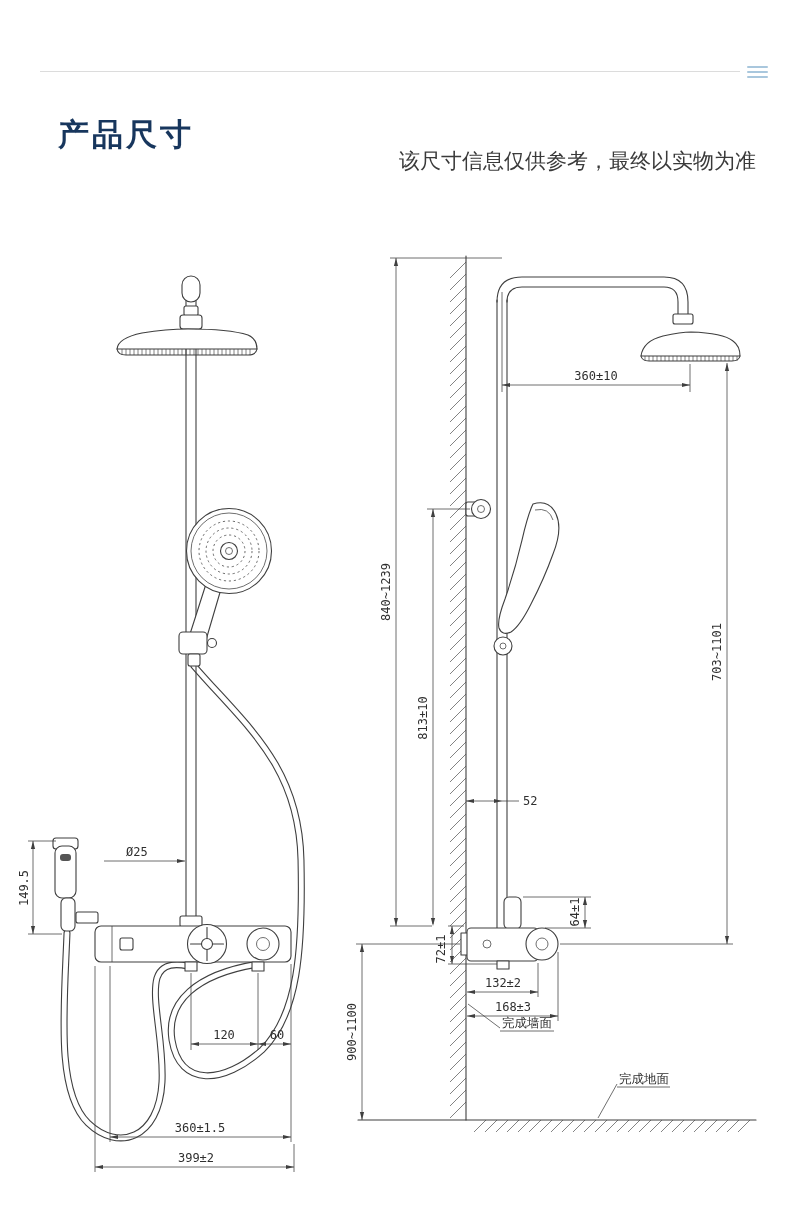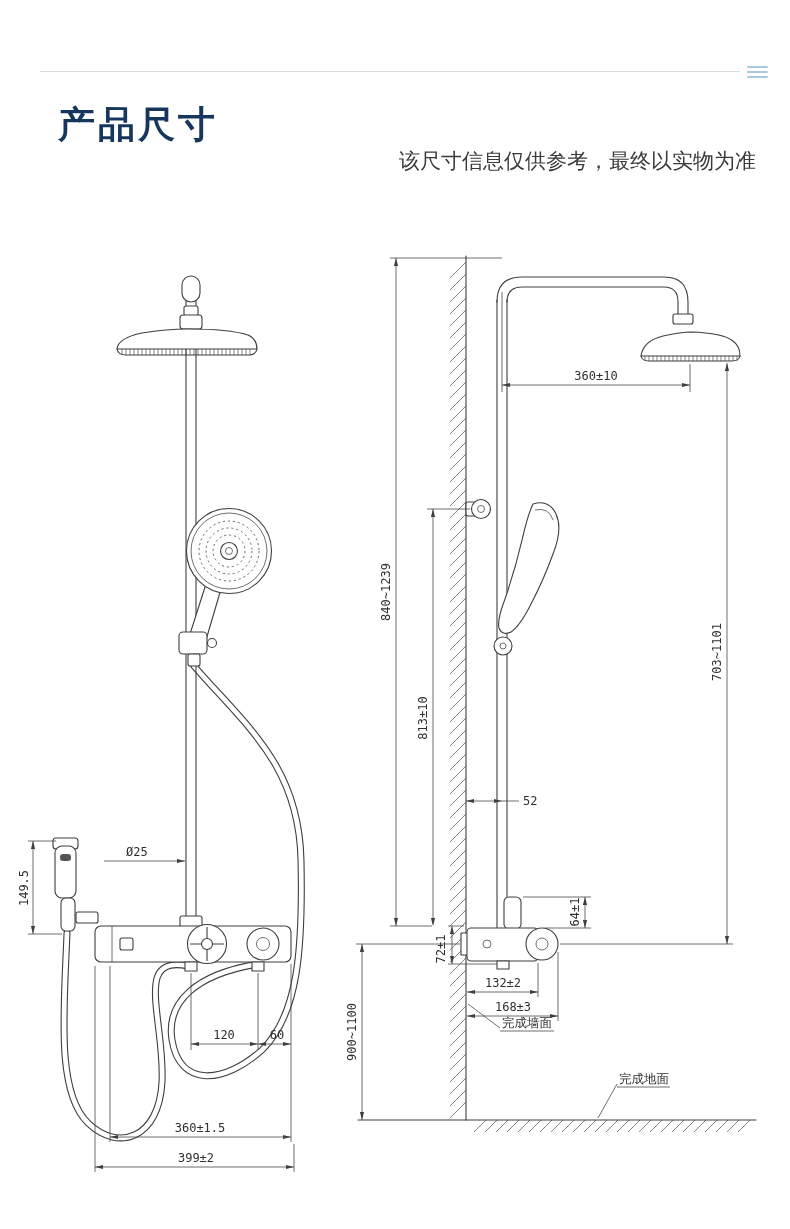--- a/index.html
+++ b/index.html
@@ -2,21 +2,21 @@
 <html><head>
 <meta charset="utf-8">
 <style>
   *{margin:0;padding:0;box-sizing:border-box}
   html,body{width:790px;height:1229px;background:#fff;
     font-family:"Liberation Sans","DejaVu Sans",sans-serif}
   .page{position:relative;width:790px;height:1229px;background:#fff;overflow:hidden}
   .top-rule{position:absolute;left:40px;top:71px;width:700px;height:1px;background:#dcdcdc}
   .rule-icon{position:absolute;right:22px;top:63px;width:21px}
   .rule-icon i{display:block;height:2px;background:#a9c7dd;margin:3px 0;border-radius:1px}
-  .title{position:absolute;left:58px;top:100px;font-size:37px;font-weight:bold;
+  .title{position:absolute;left:58px;top:114px;font-size:31px;font-weight:bold;
     color:#17365d;letter-spacing:3px}
   .subtitle{position:absolute;right:34px;top:147px;font-size:21px;color:#3a3a3a}
   svg.drawing{position:absolute;left:0;top:0;width:790px;height:1229px}
   .s{stroke:#3f3f3f;stroke-width:1.1;fill:none;stroke-linecap:round;stroke-linejoin:round}
   .sf{stroke:#3f3f3f;stroke-width:1.1;fill:#fff;stroke-linejoin:round}
   .d{stroke:#3f3f3f;stroke-width:.75;fill:none}
   .dash{stroke-dasharray:2.2 2.8}
   .hose-o{stroke:#3f3f3f;stroke-width:7;fill:none;stroke-linecap:round}
   .hose-i{stroke:#fff;stroke-width:4.8;fill:none;stroke-linecap:round}
   .arrhead{fill:#3f3f3f;stroke:none}

